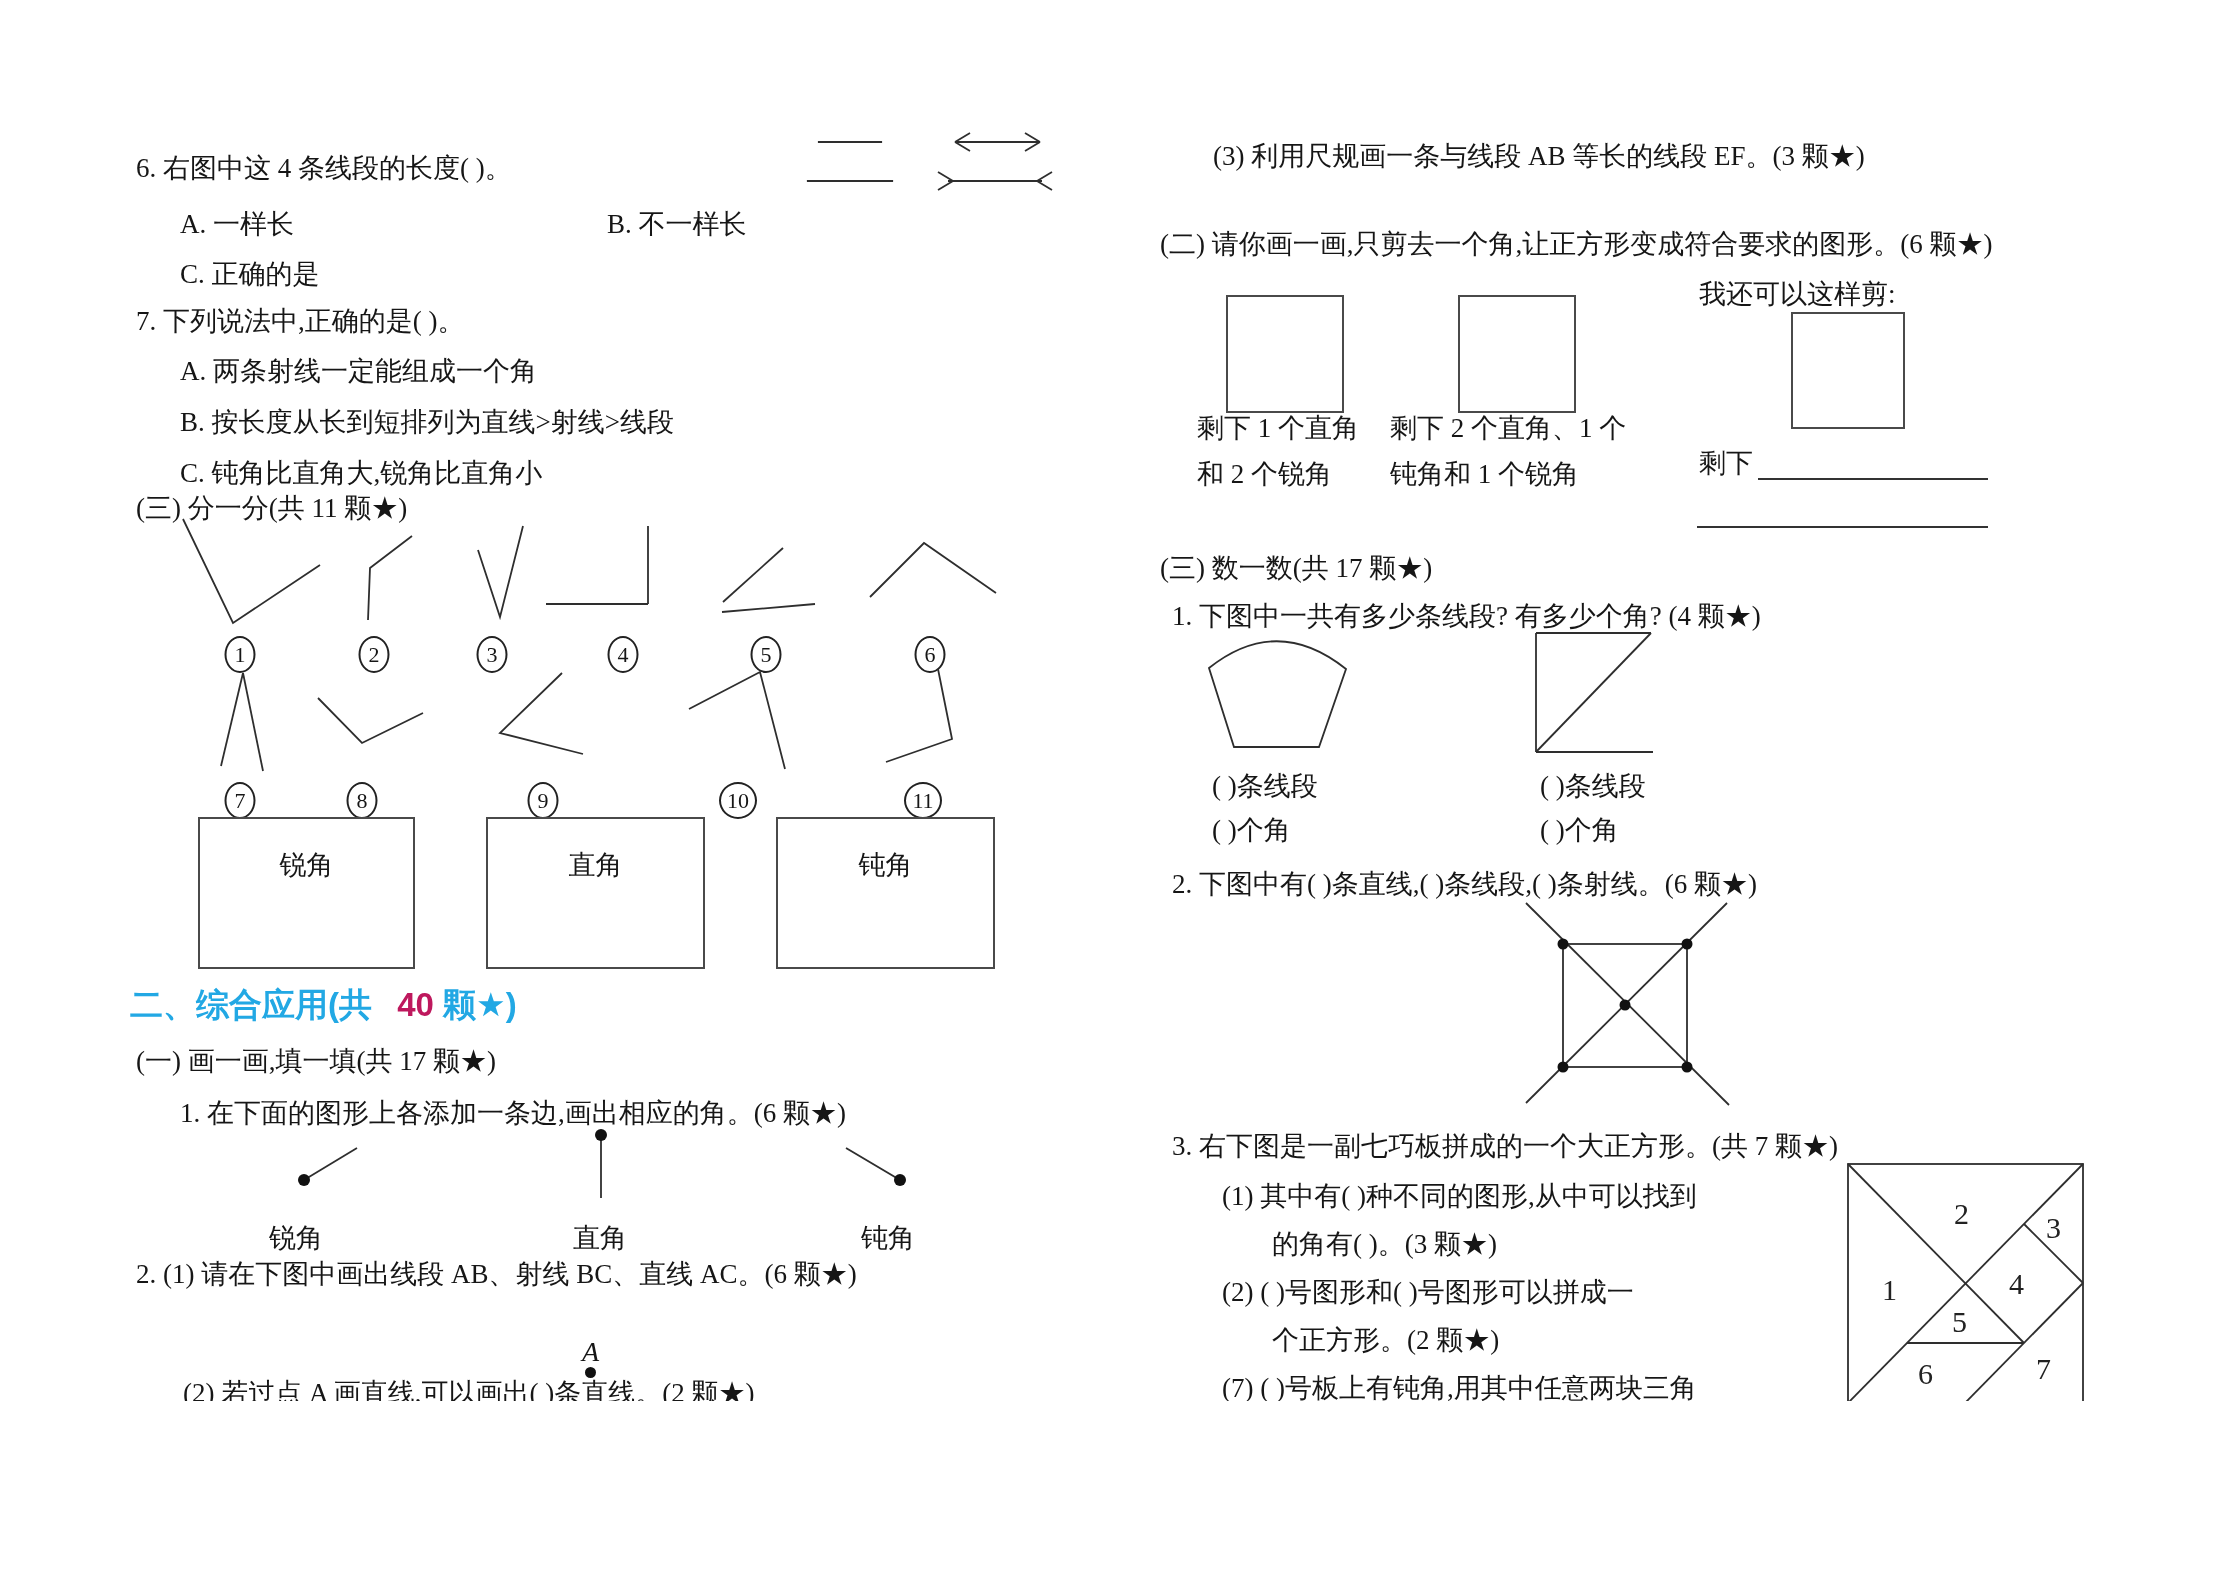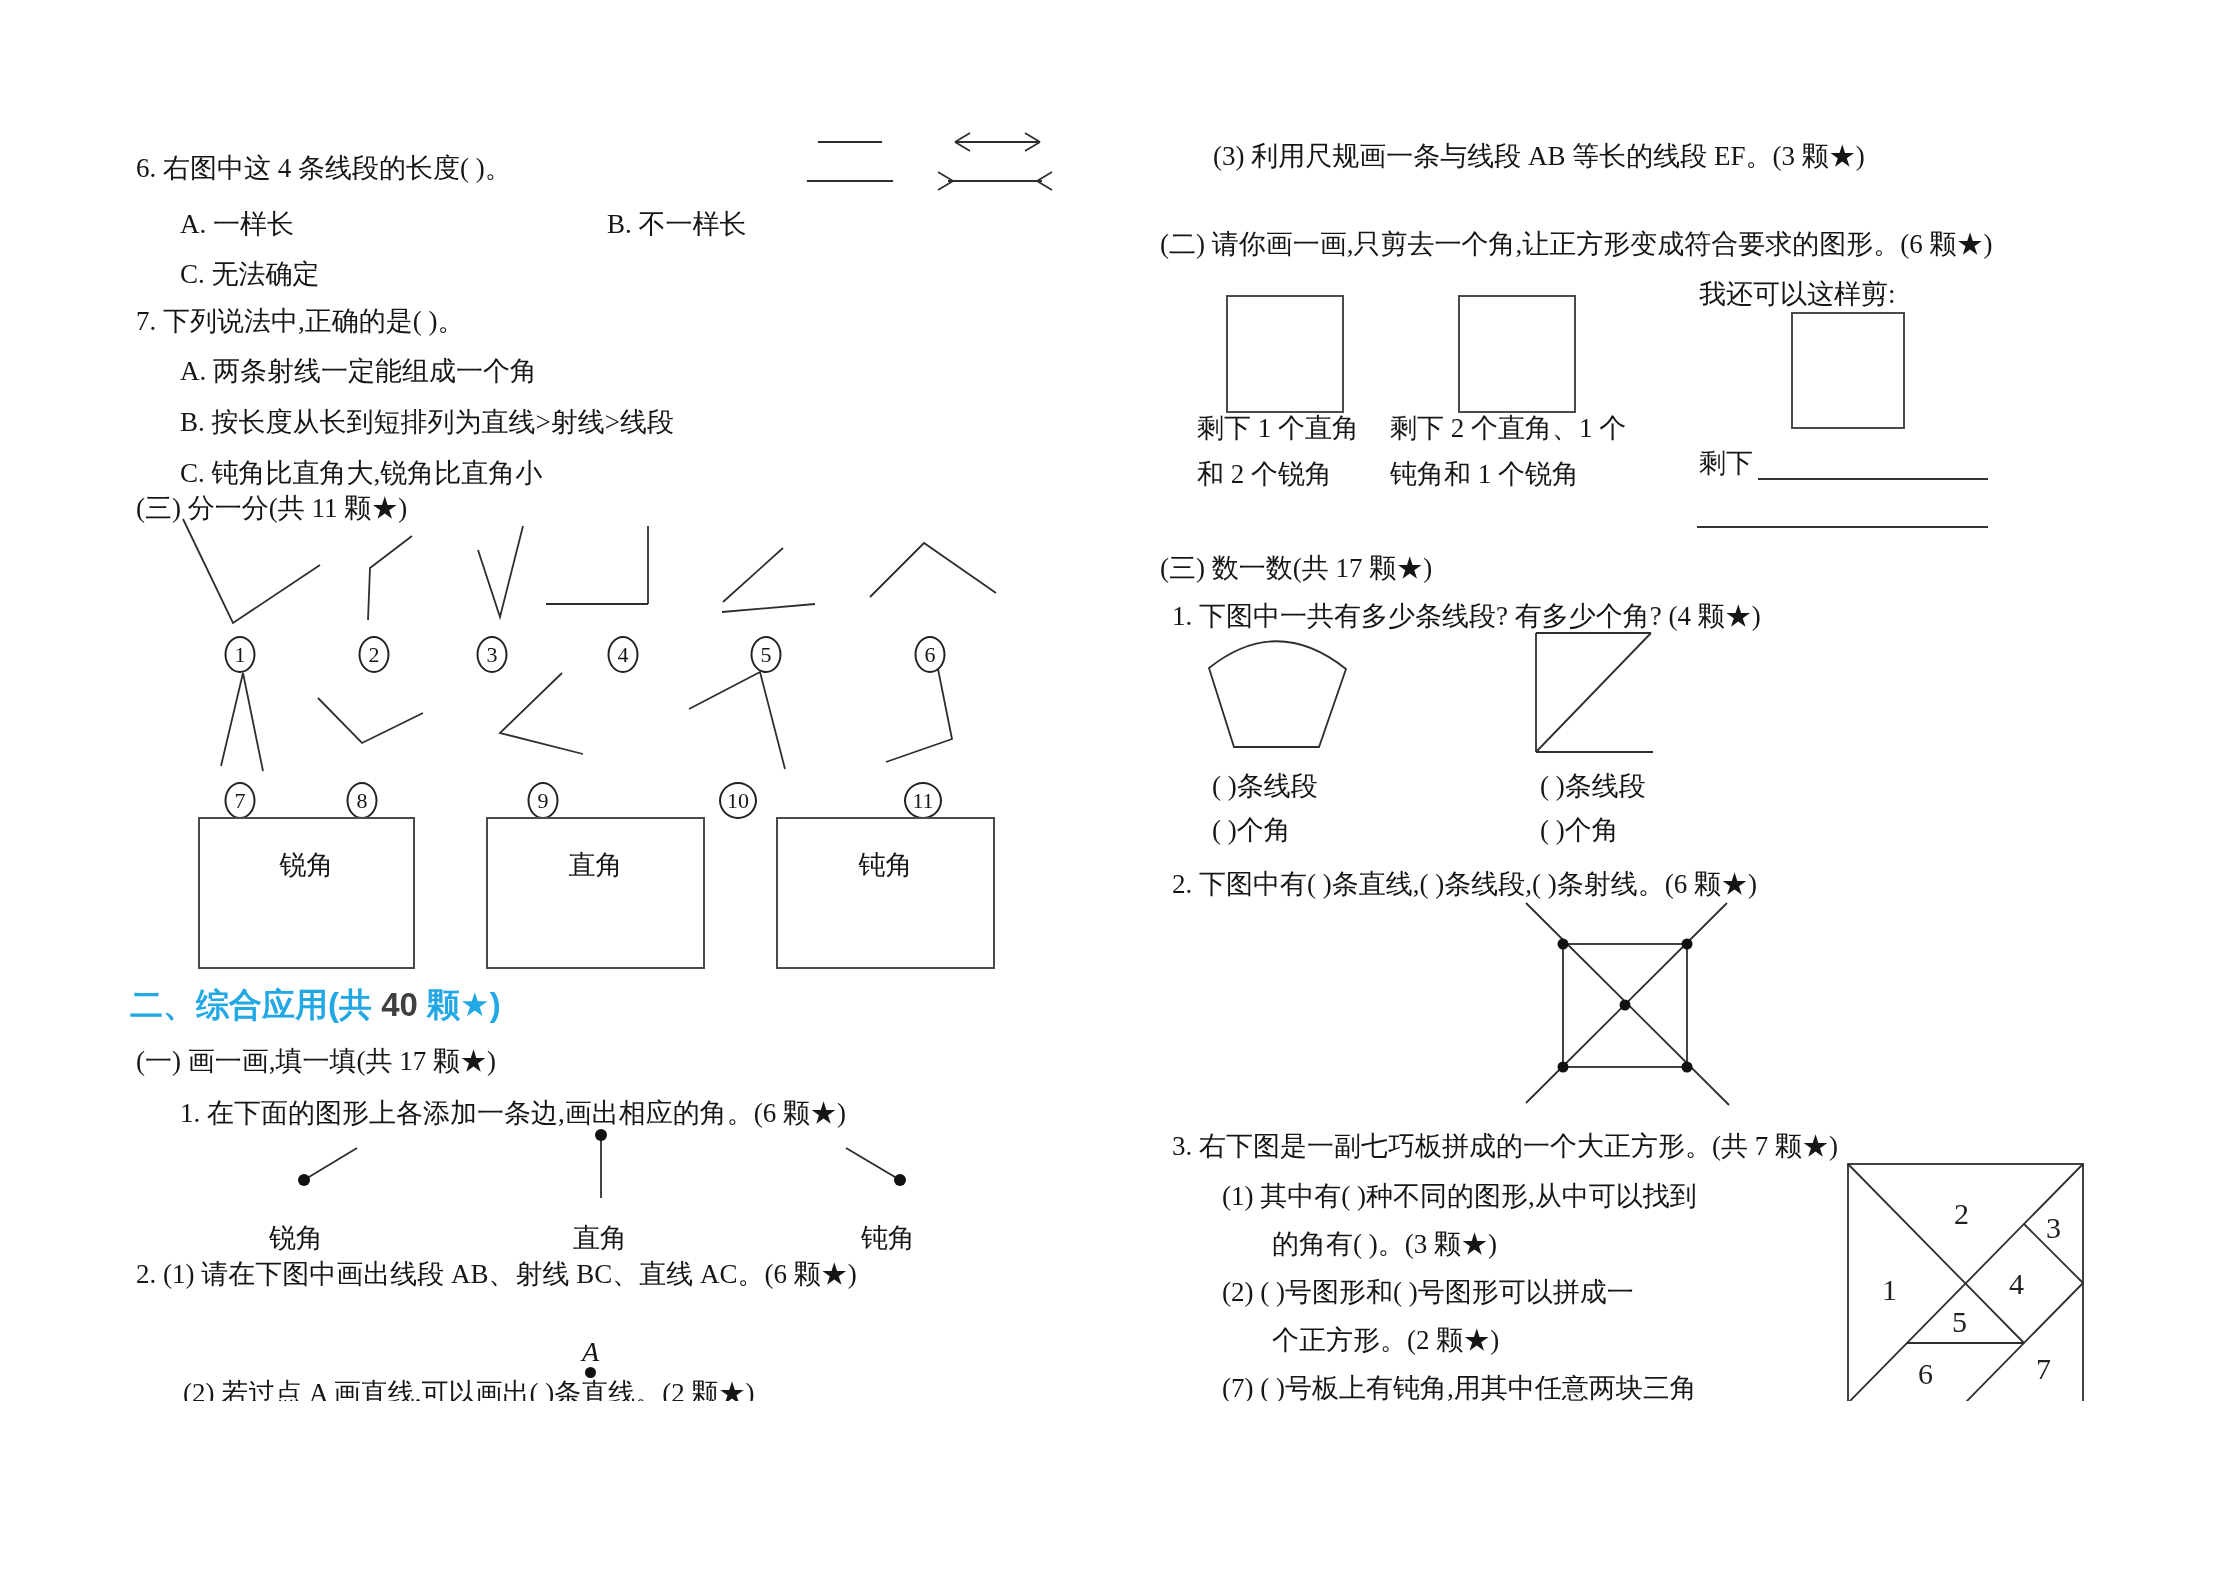--- a/index.html
+++ b/index.html
@@ -1,21 +1,21 @@
 <!DOCTYPE html>
 <html><head>
 <meta charset="utf-8">
 <style>
   html,body{margin:0;padding:0;background:#ffffff;}
   .page{position:relative;width:2220px;height:1401px;background:#ffffff;overflow:hidden;
         font-family:"Liberation Serif","DejaVu Serif",serif;color:#161616;}
   .t{position:absolute;white-space:nowrap;font-size:27px;line-height:1.2;}
   .h2{position:absolute;white-space:nowrap;font-family:"Liberation Sans","DejaVu Sans",sans-serif;
       font-weight:bold;font-size:33px;color:#22a8e4;}
-  .h2 .num{color:#404040;}
+  .h2 .num{color:#be185d;margin-left:16px;}
   .circ{position:absolute;width:27px;height:33px;border:2px solid #222;border-radius:50%;
         display:flex;align-items:center;justify-content:center;font-size:22px;
         font-family:"Liberation Serif",serif;transform:translate(-50%,0);background:#fff;}
   .catbox{position:absolute;border:2px solid #4a4a4a;background:#fff;}
   .catbox span{position:absolute;top:28px;left:0;right:0;text-align:center;font-size:27px;}
   .sqr{position:absolute;border:2px solid #4a4a4a;background:#fff;}
   .dot{position:absolute;width:11px;height:11px;border-radius:50%;background:#111;}
   .ptlabel{position:absolute;font-style:italic;font-size:28px;font-family:"Liberation Serif",serif;}
   .uline{position:absolute;border-bottom:2px solid #333;}
   svg{position:absolute;overflow:visible;}
@@ -24,21 +24,21 @@
   .pageno{position:absolute;font-family:"Liberation Sans","DejaVu Sans",sans-serif;font-size:26px;}
 </style>
 </head>
 <body>
 
 <div class="page">
 
   <div class="t" style="left:136px;top:152px;">6. 右图中这 4 条线段的长度(      )。</div>
   <div class="t" style="left:180px;top:208px;">A. 一样长</div>
   <div class="t" style="left:607px;top:208px;">B. 不一样长</div>
-  <div class="t" style="left:180px;top:258px;">C. 无法确定</div>
+  <div class="t" style="left:180px;top:258px;">C. 正确的是</div>
 
   <svg style="left:790px;top:115px;" width="280" height="90" viewBox="0 0 280 90">
     <line x1="27" y1="27" x2="93" y2="27"></line>
     <circle cx="22" cy="27" r="6" fill="#fff"></circle>
       <circle cx="98" cy="27" r="6" fill="#fff"></circle>
     <line x1="16" y1="66" x2="104" y2="66"></line>
     <circle cx="10" cy="66" r="7" fill="#fff"></circle>
       <circle cx="110" cy="66" r="7" fill="#fff"></circle>
     <line x1="165" y1="27" x2="250" y2="27"></line>
     <line x1="165" y1="27" x2="180" y2="18"></line>

